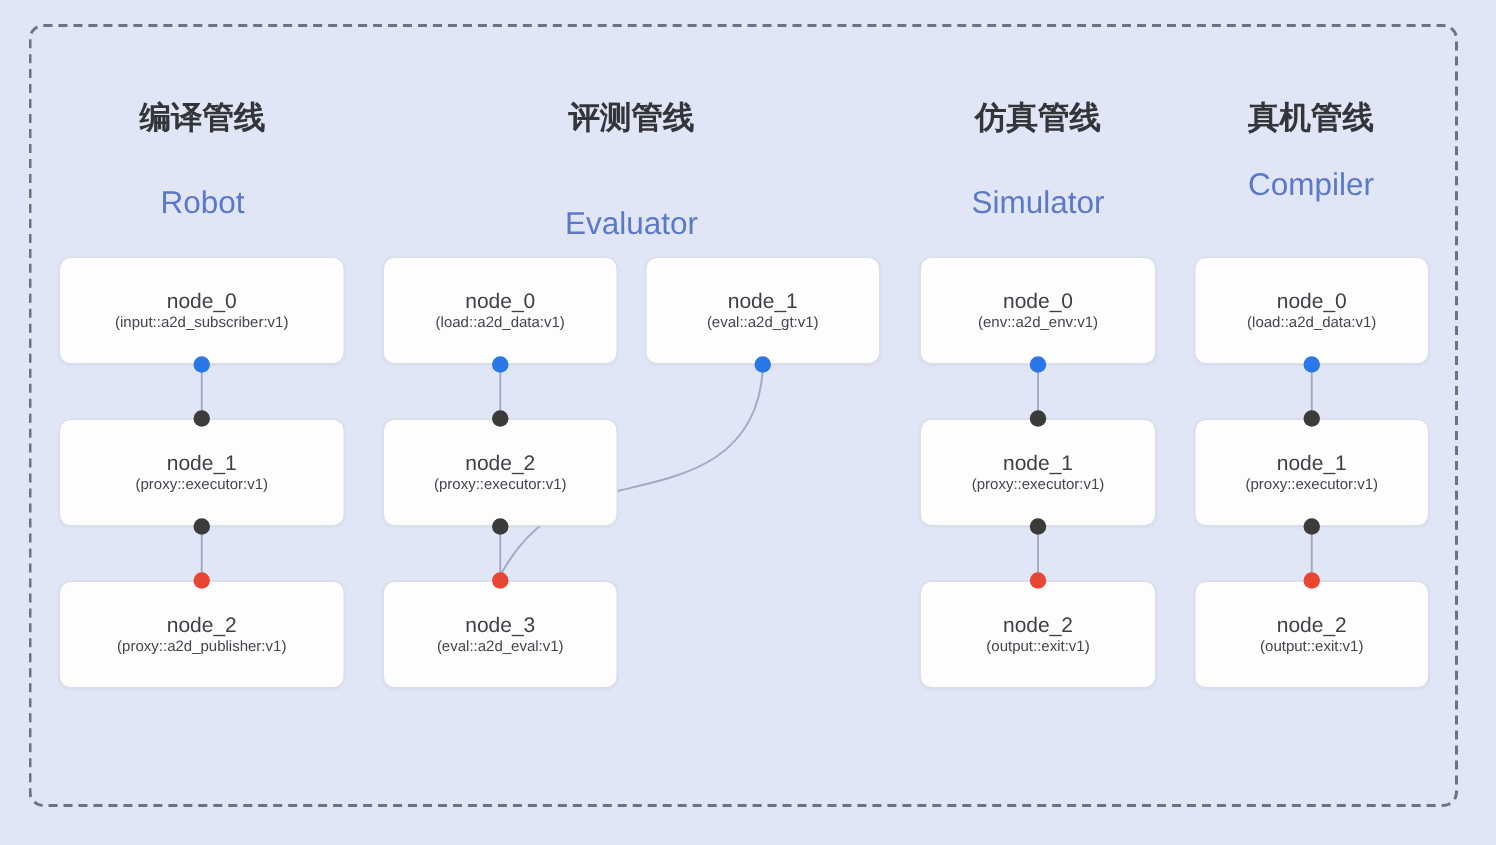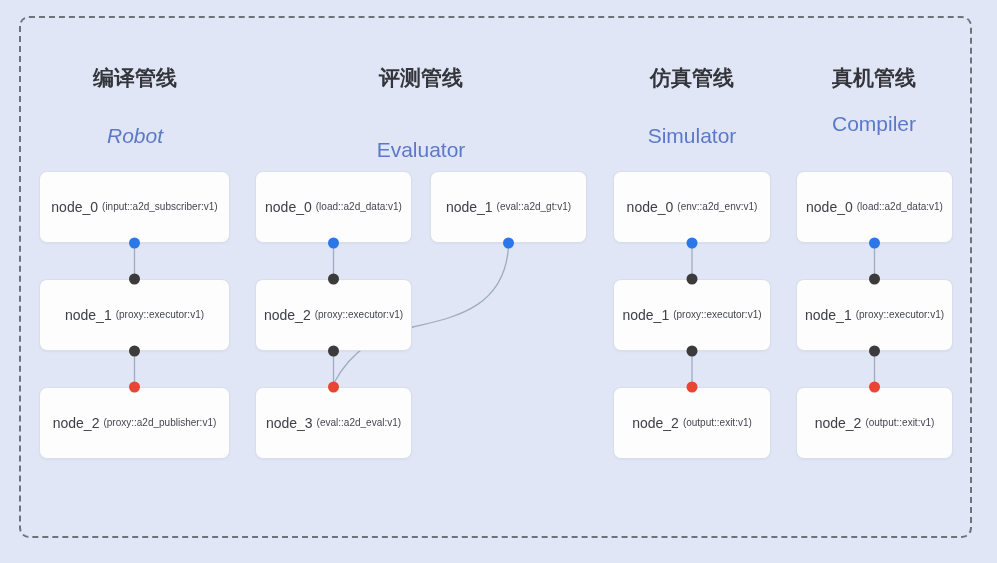--- a/index.html
+++ b/index.html
@@ -56,20 +56,21 @@
     z-index: 2;
   }
   .node-card {
     position: absolute;
     height: 72px;
     background: #fdfdfe;
     border: 1px solid #dadee8;
     border-radius: 8px;
     box-sizing: border-box;
     display: flex;
+    flex-direction: column;
     align-items: center;
     justify-content: center;
     gap: 4px;
     z-index: 2;
     box-shadow: 0 1px 2px rgba(60,70,110,0.05);
   }
   .node-name {
     font-size: 14px;
     color: #3e4046;
     line-height: 1;
@@ -99,21 +100,21 @@
     <line class="connector" x1="874.5" y1="243" x2="874.5" y2="279"></line>
     <line class="connector" x1="874.5" y1="351" x2="874.5" y2="387"></line>
     <path class="connector" d="M 508.5 246 C 505 310, 450 318, 413 327 S 352 350, 334.5 382"></path>
   </svg>
 
   <div class="title-zh" style="left:35px;  top:64px;">编译管线</div>
   <div class="title-zh" style="left:321px; top:64px;">评测管线</div>
   <div class="title-zh" style="left:592px; top:64px;">仿真管线</div>
   <div class="title-zh" style="left:774px; top:64px;">真机管线</div>
 
-  <div class="title-en" style="left:35px;  top:124px;font-style:italic;">Robot</div>
+  <div class="title-en" style="left:35px;  top:124px;">Robot</div>
   <div class="title-en" style="left:321px; top:138px;">Evaluator</div>
   <div class="title-en" style="left:592px; top:124px;">Simulator</div>
   <div class="title-en" style="left:774px; top:112px;">Compiler</div>
 
   <div class="node-card" style="left:39px; top:171px; width:191px;">
     <div class="node-name">node_0</div>
     <div class="node-detail">(input::a2d_subscriber:v1)</div>
   </div>
   <div class="node-card" style="left:39px; top:279px; width:191px;">
     <div class="node-name">node_1</div>

